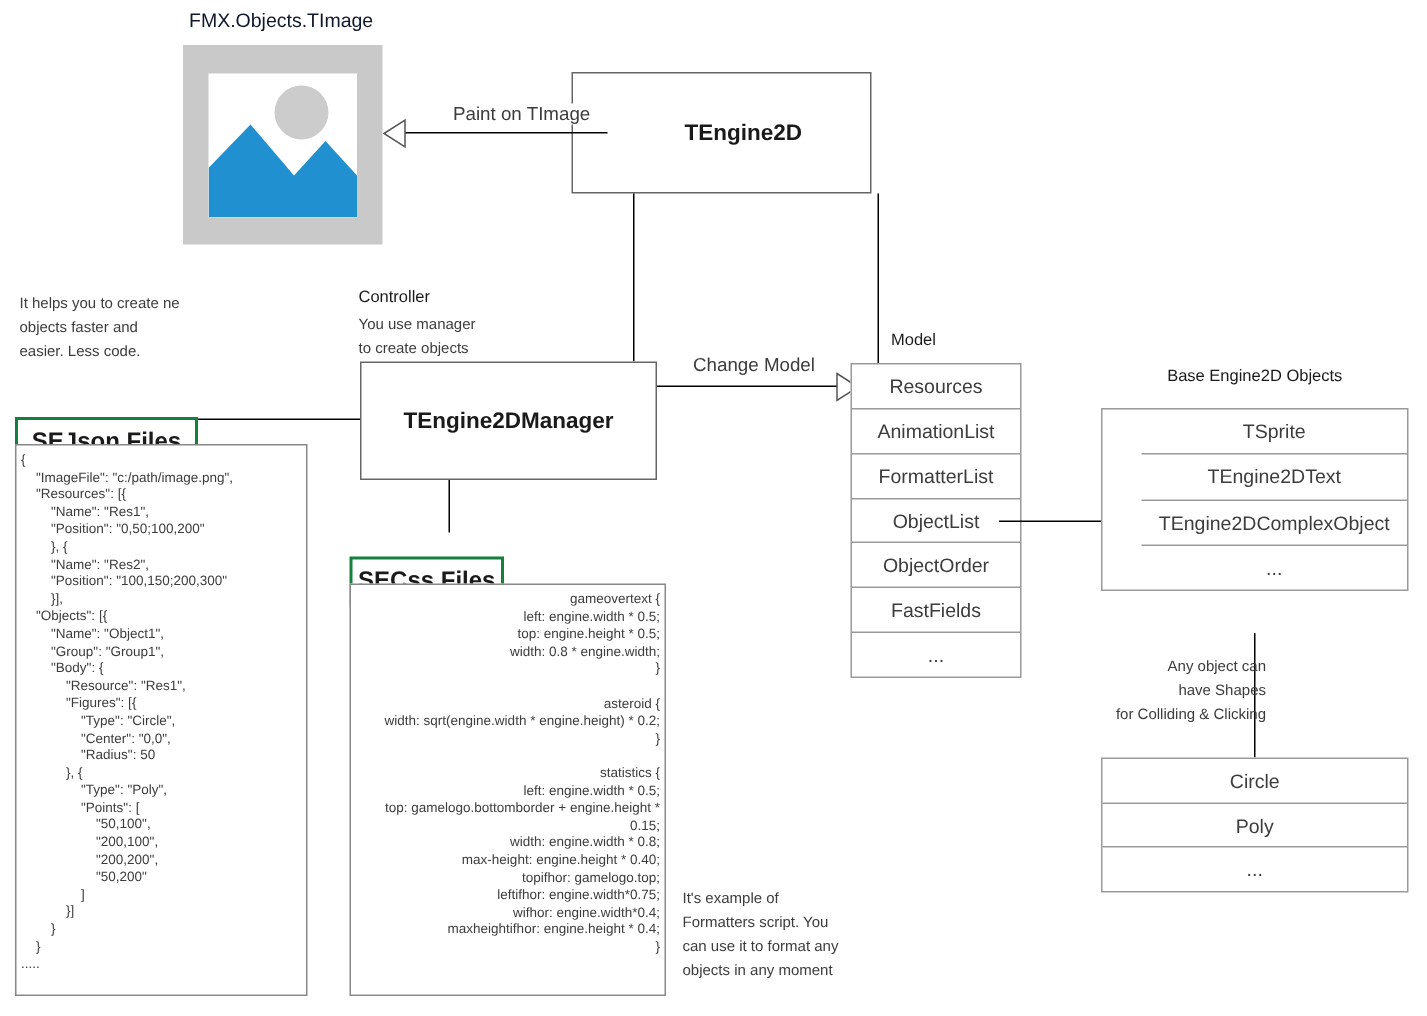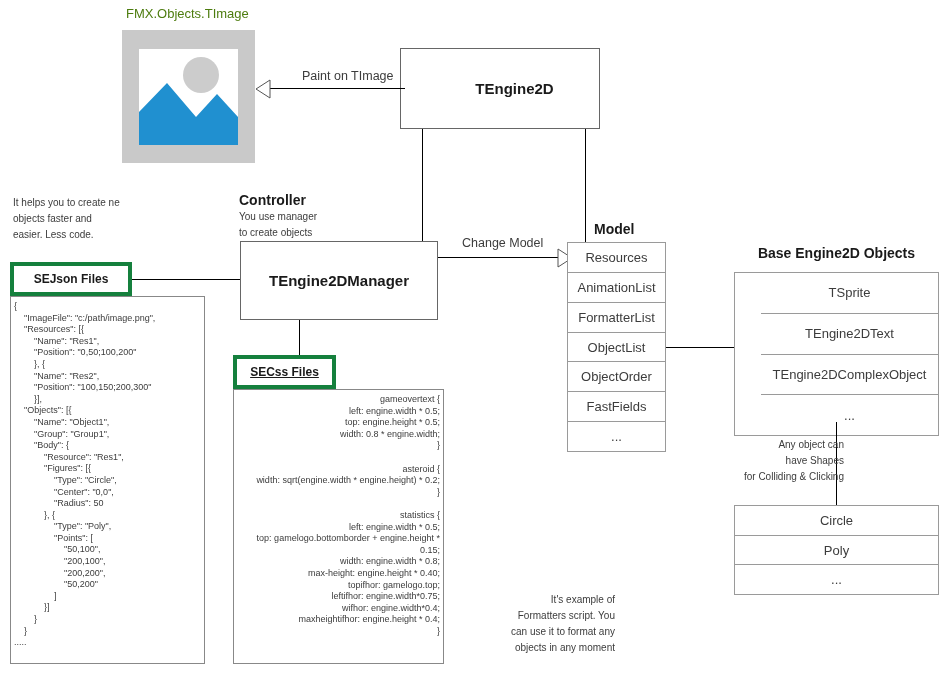--- a/index.html
+++ b/index.html
@@ -26,28 +26,29 @@
     align-items: center;
     justify-content: center;
     text-align: center;
   }
   .box-title {
     font-weight: bold;
     font-size: 15px;
     color: #1a1a1a;
   }
   .box-head {
-    border: 4px solid #15803d;
+    border: 2px solid #15803d;
     background: #ffffff;
     display: flex;
     align-items: center;
     justify-content: center;
     font-weight: bold;
-    font-size: 12px;
+    font-size: 16px;
     color: #1a1a1a;
+    margin-top: 16px;
   }
 
   
   .code {
     border: 1px solid #888888;
     background: #ffffff;
     font-family: "Liberation Sans", sans-serif;
     font-size: 9px;
     line-height: 11.6px;
     color: #3c3c3c;
@@ -76,25 +77,25 @@
 
   
   .note {
     font-size: 10px;
     line-height: 16px;
     color: #3c3c3c;
     white-space: pre-line;
   }
   .caption {
     font-size: 13px;
-    color: #4d7c0f;
+    color: #0f172a;
   }
   .caption-strong {
-    font-size: 14px;
-    font-weight: bold;
+    font-size: 11px;
+    font-weight: normal;
     color: #1a1a1a;
   }
   .edge-label {
     font-size: 12.5px;
     color: #3c3c3c;
     background: #ffffff;
     padding: 0 2px;
   }
 
   
@@ -114,21 +115,21 @@
 
   <div class="abs img-frame" style="left:122px; top:30px; width:133px; height:133px;">
     <div class="abs img-inner" style="left:17px; top:19px; width:99px; height:96px;">
       <svg width="99" height="96" viewBox="0 0 99 96">
         <circle cx="62" cy="26" r="18" fill="#cccccc"></circle>
         <polygon points="0,96 0,63 28,34 57,68 78,45 99,68 99,96" fill="#2090d0"></polygon>
       </svg>
     </div>
   </div>
 
-  <div class="abs box" style="left:400px; top:48px; width:200px; height:81px;padding-left:29px;">
+  <div class="abs box" style="left:381px; top:48px; width:200px; height:81px;padding-left:29px;">
     <span class="box-title">TEngine2D</span>
   </div>
 
   <div class="abs hline" style="left:268px; top:88px; width:137px;"></div>
   <svg class="abs" style="left:254px; top:78px;" width="18" height="22">
     <polygon points="2,11 16,2 16,20" fill="#ffffff" stroke="#555555" stroke-width="1"></polygon>
   </svg>
   <div class="abs edge-label" style="left:300px; top:69px;">Paint on TImage</div>
 
   <div class="abs vline" style="left:422px; top:129px; height:112px;"></div>
@@ -208,42 +209,42 @@
     left: engine.width * 0.5;
     top: gamelogo.bottomborder + engine.height * 0.15;
     width: engine.width * 0.8;
     max-height: engine.height * 0.40;
     topifhor: gamelogo.top;
     leftifhor: engine.width*0.75;
     wifhor: engine.width*0.4;
     maxheightifhor: engine.height * 0.4;
 }</div>
 
-  <div class="abs note" style="left:455px; top:592px; width:160px;text-align:right;">It's example of
+  <div class="abs note" style="left:455px; top:592px; width:160px;">It's example of
 Formatters script. You
 can use it to format any
 objects in any moment</div>
 
   <div class="abs caption-strong" style="left:594px; top:221px;">Model</div>
 
-  <div class="abs stack" style="left:567px; top:242px; width:99px; height:210px;">
+  <div class="abs stack" style="left:567px; top:242px; width:114px; height:210px;">
     <div class="row">Resources</div>
     <div class="row">AnimationList</div>
     <div class="row">FormatterList</div>
     <div class="row">ObjectList</div>
     <div class="row">ObjectOrder</div>
     <div class="row">FastFields</div>
     <div class="row">...</div>
   </div>
 
   <div class="abs hline" style="left:666px; top:347px; width:68px;"></div>
 
   <div class="abs caption-strong" style="left:734px; top:245px; width:205px; text-align:center;">Base Engine2D Objects</div>
 
-  <div class="abs stack" style="left:734px; top:272px; width:205px; height:164px;padding-left:26px;">
+  <div class="abs stack" style="left:734px; top:272px; width:205px; height:122px;padding-left:26px;">
     <div class="row">TSprite</div>
     <div class="row">TEngine2DText</div>
     <div class="row">TEngine2DComplexObject</div>
     <div class="row">...</div>
   </div>
 
   <div class="abs vline" style="left:836px; top:422px; height:83px;"></div>
 
   <div class="abs note" style="left:714px; top:437px; width:130px; text-align:right;">Any object can
 have Shapes

